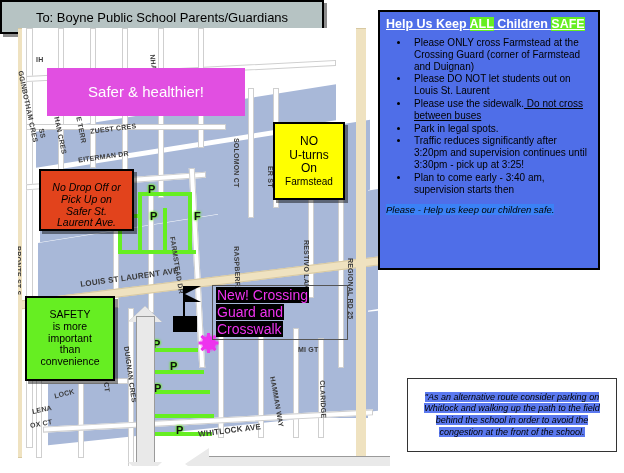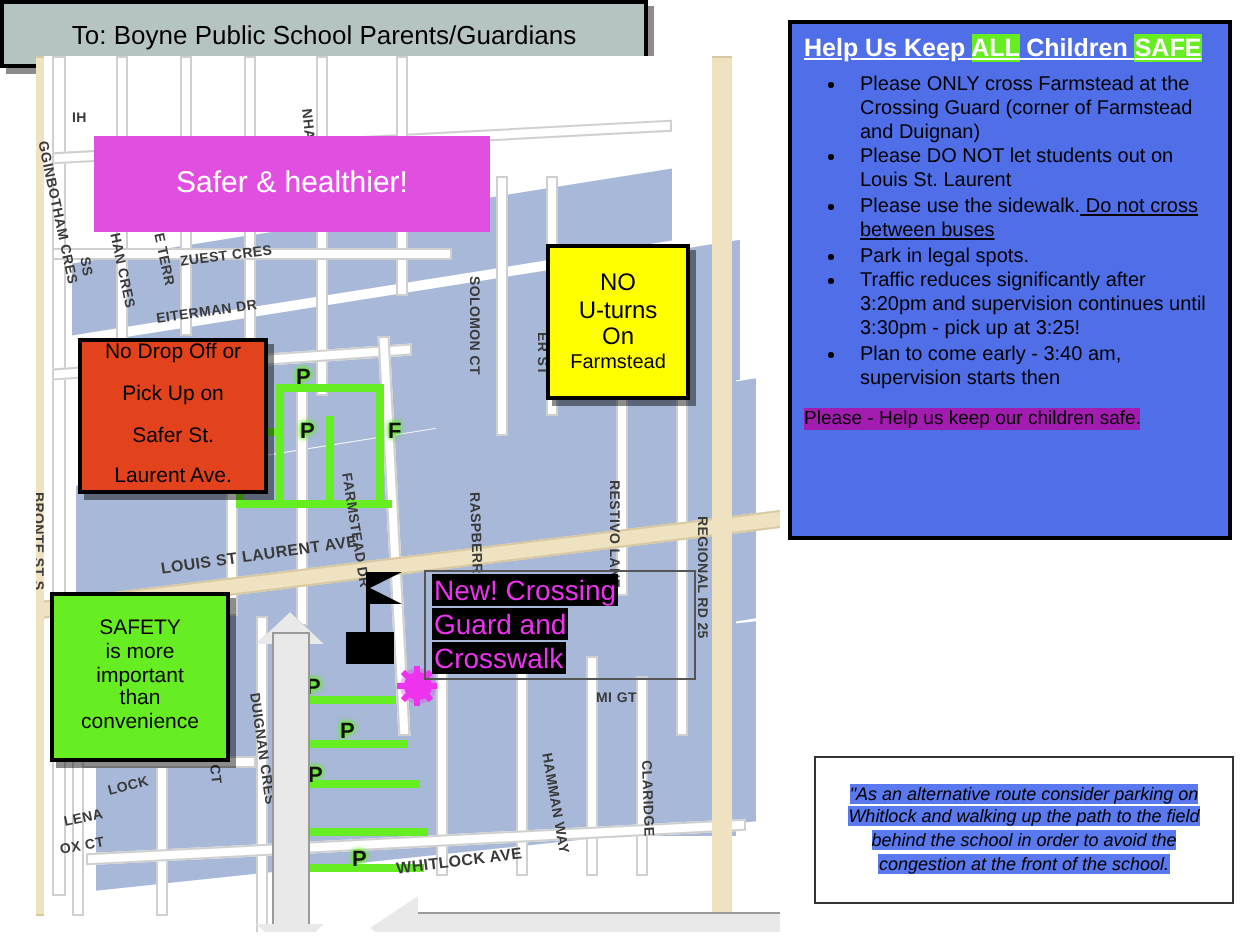--- a/index.html
+++ b/index.html
@@ -63,25 +63,25 @@
   }
 
   #walk-banner {
     left: 47px; top: 68px; width: 198px; height: 48px;
     background: #e14fe1;
     display: flex; flex-direction: column; align-items: center; justify-content: center;
     color: #fff; font-size: 15px;
   }
 
   #nodrop-box {
-    left: 39px; top: 169px; width: 95px; height: 78px;
+    left: 39px; top: 169px; width: 95px; height: 62px;
     background: #e2431c; border: 2px solid #000;
     box-shadow: 3px 3px 0 rgba(0,0,0,.45);
-    display: flex; flex-direction: column; align-items: center; justify-content: space-between;
-    color: #000; font-size: 10.5px;
+    display: flex; flex-direction: column; align-items: center; justify-content: flex-end;
+    color: #000; font-size: 10.5px; font-style: italic;
   }
 
   #nouturn-box {
     left: 273px; top: 122px; width: 72px; height: 78px;
     background: #ffff00; border: 2px solid #000;
     box-shadow: 3px 3px 0 rgba(0,0,0,.45);
     display: flex; flex-direction: column; align-items: center; justify-content: center;
     color: #000; font-size: 12px;
   }
   #nouturn-box .small { font-size: 10px; }
@@ -103,41 +103,41 @@
   #crossing-text {
     position: absolute; left: 216px; top: 287px; width: 130px;
     font-size: 14px; line-height: 1.22; color: #ee33ee;
     text-align: left;
   }
   #crossing-text span { background: #000; padding: 0 1px; }
 
   
   #info-panel {
     position: absolute;
-    left: 394px; top: 10px; width: 222px; height: 260px;
+    left: 378px; top: 10px; width: 222px; height: 260px;
     background: #4f6ee8; border: 2px solid #000;
     box-sizing: border-box;
     padding: 5px 6px 4px 6px;
   }
   #info-title {
     font-size: 12.5px; font-weight: bold; color: #fff;
     text-decoration: underline; text-align: left;
     white-space: nowrap; margin-bottom: 6px;
   }
   #info-title .hl { background: #66ee22; color: #fff; }
   #info-list { margin: 0; padding-left: 24px; }
   #info-list li {
     font-size: 10px; color: #000; line-height: 1.18;
     margin-bottom: 1px; padding-left: 4px;
   }
   #info-list li u { text-decoration: underline; }
   #info-footer {
     margin-top: 9px; font-size: 9.5px; color: #000;
   }
-  #info-footer span { background: #a21caf; }
+  #info-footer span { background: #3b82f6; font-style: italic; }
 
   
   #quote-box {
     position: absolute;
     left: 407px; top: 378px; width: 210px; height: 74px;
     background: #ffffff; border: 1px solid #333;
     box-sizing: border-box;
     display: flex; align-items: center; justify-content: center;
     padding: 3px 5px;
   }

